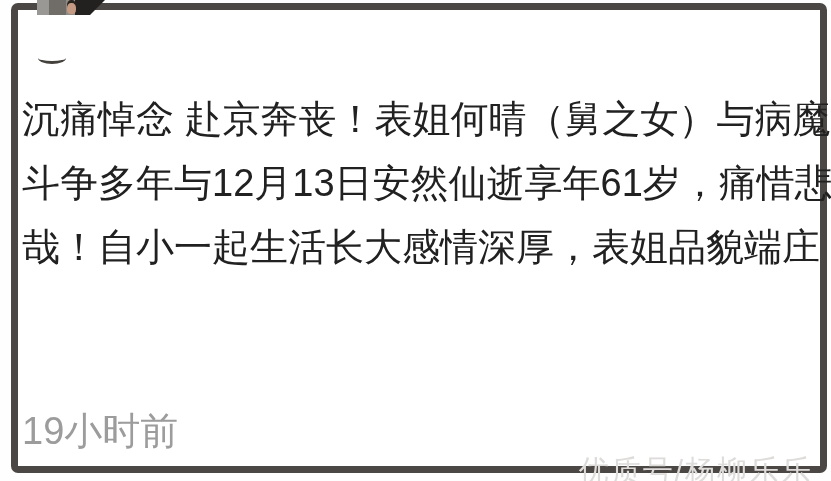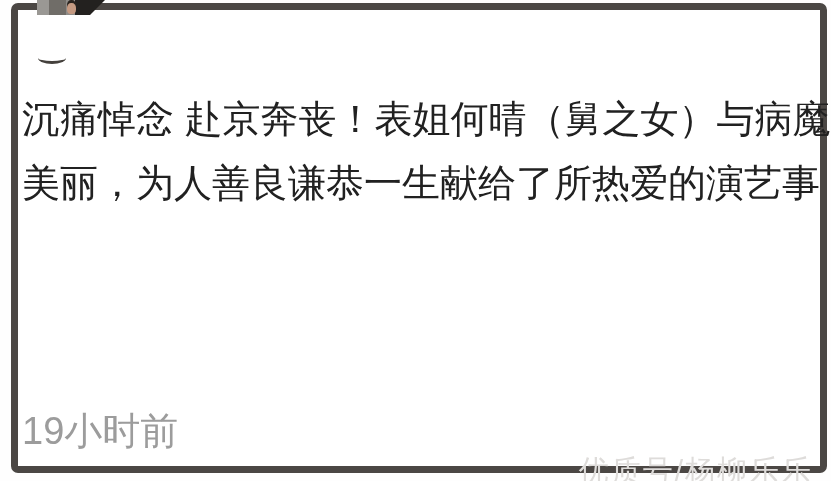--- a/index.html
+++ b/index.html
@@ -98,20 +98,21 @@
   <div class="frame"></div>
 
   <div class="cut-photo">
     <div class="face"></div>
   </div>
 
   <div class="dash-arc"></div>
 
   <div class="post-body">
     <div>沉痛悼念 赴京奔丧！表姐何晴（舅之女）与病魔</div>
-    <div>美丽，为人善良谦恭一生献给了所热爱的演艺事</div>
+    <div>斗争多年与12月13日安然仙逝享年61岁，痛惜悲</div>
+    <div>哉！自小一起生活长大感情深厚，表姐品貌端庄</div>
   </div>
 
   <div class="timestamp">19小时前</div>
 
   <div class="watermark">优质号/杨柳乐乐</div>
 
 </div>
 
 </body></html>

